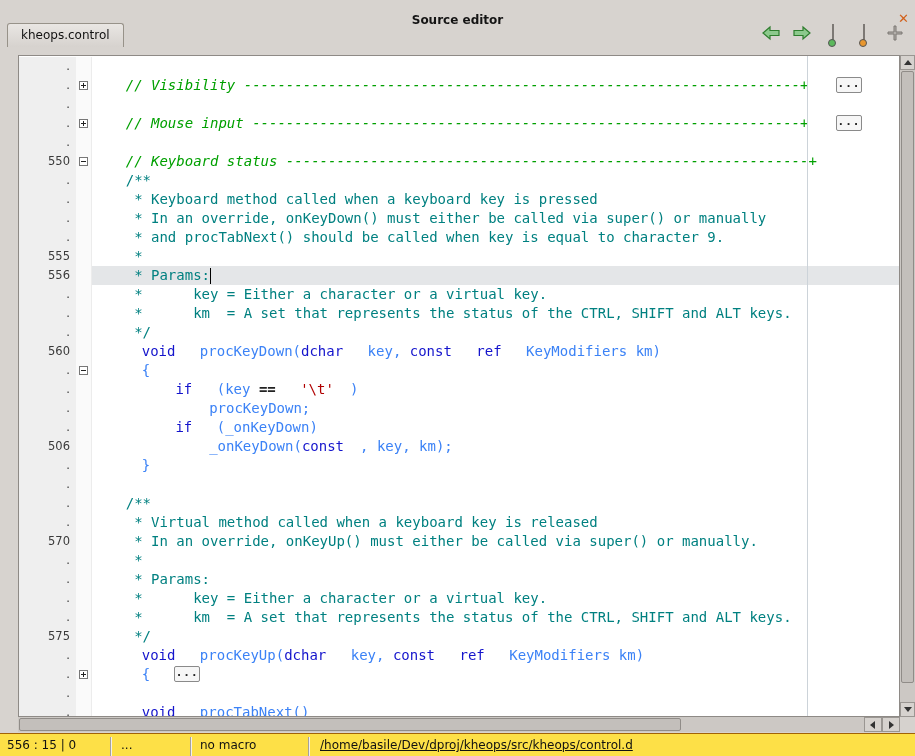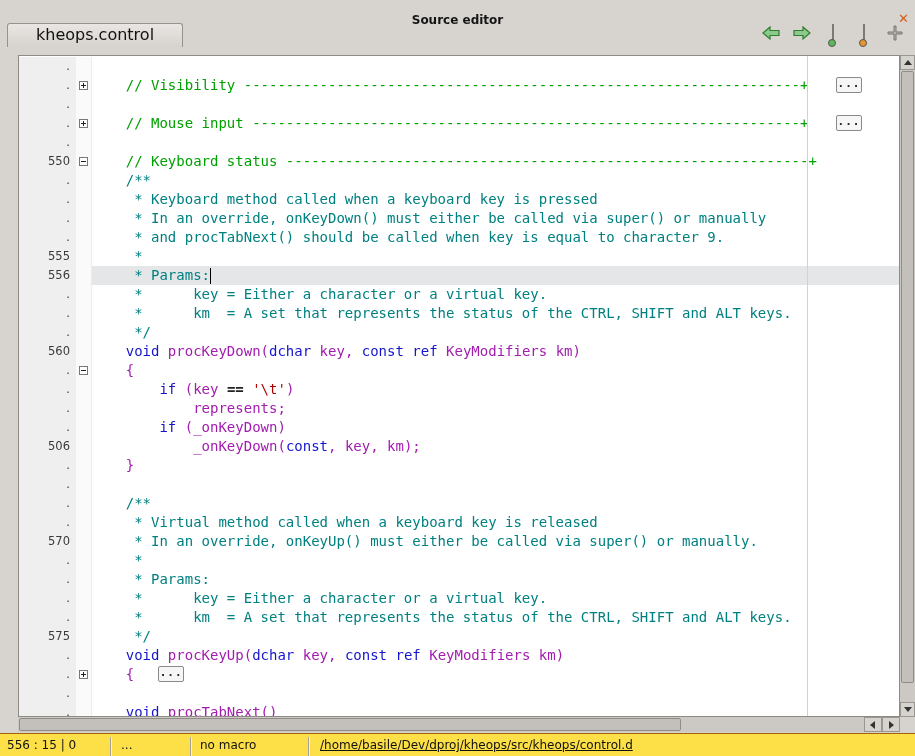--- a/index.html
+++ b/index.html
@@ -7,23 +7,23 @@
   body { font-family:"DejaVu Sans","Liberation Sans",sans-serif; background:#d7d3cf; }
   .window { position:relative; width:915px; height:756px; background:#d7d3cf; overflow:hidden; }
 
   
   .titlebar { position:absolute; top:0; left:0; right:0; height:20px; text-align:center;margin-top:9px; }
   .title { font-size:12px; line-height:20px; color:#141414; font-weight:bold; }
   .close-btn { position:absolute; right:6px; top:0; color:#d2601a; font-weight:bold; font-size:13px; line-height:20px; cursor:default; }
 
   
   .tabbar { position:absolute; top:20px; left:0; right:0; height:27px; }
-  .tab { position:absolute; left:7px; top:3px; height:24px; padding:0 28px;
+  .tab { position:absolute; left:7px; top:3px; height:24px; padding:0 13px;
          background:linear-gradient(#e9e6e3,#d6d2ce); border:1px solid #979289; border-bottom:none;
-         border-radius:3px 3px 0 0; font-size:16px; line-height:22px; color:#111; }
+         border-radius:3px 3px 0 0; font-size:12px; line-height:22px; color:#111; }
   .toolbar { position:absolute; right:10px; top:4px; height:20px; display:flex; gap:11px; align-items:center; }
   .tbtn { display:inline-block; width:20px; height:18px; text-align:center; }
   .tbtn svg { display:block; margin:0 auto; }
 
   
   .editor-frame { position:absolute; left:18px; top:55px; width:882px; height:662px;
                   background:#ffffff; border:1px solid #8e8a86; overflow:hidden; }
   .lines { position:absolute; left:0; top:1px; right:0; z-index:1; }
   .line { position:relative; height:19px; white-space:pre; font-family:"DejaVu Sans Mono",monospace;
           font-size:14px; line-height:19px; }
@@ -39,26 +39,26 @@
   .fbox.plus::after { content:""; position:absolute; top:1px; bottom:1px; left:3px; width:1px; background:#222; }
   .caret { display:inline-block; width:1px; height:16px; background:#000; vertical-align:middle; }
   .margin-line { position:absolute; left:788px; top:0; bottom:0; width:1px; background:#ccd3d9; z-index:2; }
   .ellipsis-box { position:absolute; left:817px; width:26px; height:16px; z-index:3;
                   border:1px solid #8a8a8a; border-radius:2px; background:#f6f6f6;
                   font-family:"DejaVu Sans Mono",monospace; font-size:11px; font-weight:bold;
                   line-height:12px; text-align:center; color:#222; letter-spacing:1px; }
   .ellipsis-box.inline { position:static; display:inline-block; margin-left:24px; vertical-align:top; margin-top:1px; }
 
   
-  .c-cmt { color:#00a000; }
+  .c-cmt { color:#00a000; font-style:italic; }
   .c-doc { color:#008080; }
   .c-kw  { color:#1414cc; font-weight:normal; }
   .c-str { color:#b00000; }
   .c-op  { color:#222; font-weight:bold; }
-  .c-p   { color:#a21caf; }
+  .c-p   { color:#3b82f6;margin-left:16px; }
 
   
   .vscroll { position:absolute; left:900px; top:55px; width:15px; height:662px; background:#ccc8c4; }
   .vs-btn { position:absolute; left:0; width:15px; height:15px; background:#d6d2ce; border:1px solid #9a9692; }
   .vs-up { top:0; } .vs-down { bottom:0; }
   .vs-up::after { content:""; position:absolute; left:3px; top:4px; border-left:4px solid transparent;
                   border-right:4px solid transparent; border-bottom:5px solid #333; }
   .vs-down::after { content:""; position:absolute; left:3px; top:4px; border-left:4px solid transparent;
                   border-right:4px solid transparent; border-top:5px solid #333; }
   .vs-thumb { position:absolute; left:1px; width:13px; top:16px; height:612px; background:#c3bfbb;
@@ -136,21 +136,21 @@
         <div class="line"><span class="ln">.</span><span class="foldcol"></span><span class="code"><span class="c-doc">     * In an override, onKeyDown() must either be called via super() or manually</span></span></div>
         <div class="line"><span class="ln">.</span><span class="foldcol"></span><span class="code"><span class="c-doc">     * and procTabNext() should be called when key is equal to character 9.</span></span></div>
         <div class="line"><span class="ln">555</span><span class="foldcol"></span><span class="code"><span class="c-doc">     *</span></span></div>
         <div class="line hl"><span class="ln">556</span><span class="foldcol"></span><span class="code"><span class="c-doc">     * Params:</span><span class="caret"></span></span></div>
         <div class="line"><span class="ln">.</span><span class="foldcol"></span><span class="code"><span class="c-doc">     *      key = Either a character or a virtual key.</span></span></div>
         <div class="line"><span class="ln">.</span><span class="foldcol"></span><span class="code"><span class="c-doc">     *      km  = A set that represents the status of the CTRL, SHIFT and ALT keys.</span></span></div>
         <div class="line"><span class="ln">.</span><span class="foldcol"></span><span class="code"><span class="c-doc">     */</span></span></div>
         <div class="line"><span class="ln">560</span><span class="foldcol"></span><span class="code"><span class="c-p">    </span><span class="c-kw">void</span><span class="c-p"> procKeyDown(</span><span class="c-kw">dchar</span><span class="c-p"> key, </span><span class="c-kw">const</span><span class="c-p"> </span><span class="c-kw">ref</span><span class="c-p"> KeyModifiers km)</span></span></div>
         <div class="line"><span class="ln">.</span><span class="foldcol"><span class="fbox minus"></span></span><span class="code"><span class="c-p">    {</span></span></div>
         <div class="line"><span class="ln">.</span><span class="foldcol"></span><span class="code"><span class="c-p">        </span><span class="c-kw">if</span><span class="c-p"> (key </span><span class="c-op">==</span><span class="c-p"> </span><span class="c-str">'\t'</span><span class="c-p">)</span></span></div>
-        <div class="line"><span class="ln">.</span><span class="foldcol"></span><span class="code"><span class="c-p">            represents;</span></span></div>
+        <div class="line"><span class="ln">.</span><span class="foldcol"></span><span class="code"><span class="c-p">            procKeyDown;</span></span></div>
         <div class="line"><span class="ln">.</span><span class="foldcol"></span><span class="code"><span class="c-p">        </span><span class="c-kw">if</span><span class="c-p"> (_onKeyDown)</span></span></div>
         <div class="line"><span class="ln">506</span><span class="foldcol"></span><span class="code"><span class="c-p">            _onKeyDown(</span><span class="c-kw">const</span><span class="c-p">, key, km);</span></span></div>
         <div class="line"><span class="ln">.</span><span class="foldcol"></span><span class="code"><span class="c-p">    }</span></span></div>
         <div class="line"><span class="ln">.</span><span class="foldcol"></span><span class="code"></span></div>
         <div class="line"><span class="ln">.</span><span class="foldcol"></span><span class="code"><span class="c-doc">    /**</span></span></div>
         <div class="line"><span class="ln">.</span><span class="foldcol"></span><span class="code"><span class="c-doc">     * Virtual method called when a keyboard key is released</span></span></div>
         <div class="line"><span class="ln">570</span><span class="foldcol"></span><span class="code"><span class="c-doc">     * In an override, onKeyUp() must either be called via super() or manually.</span></span></div>
         <div class="line"><span class="ln">.</span><span class="foldcol"></span><span class="code"><span class="c-doc">     *</span></span></div>
         <div class="line"><span class="ln">.</span><span class="foldcol"></span><span class="code"><span class="c-doc">     * Params:</span></span></div>
         <div class="line"><span class="ln">.</span><span class="foldcol"></span><span class="code"><span class="c-doc">     *      key = Either a character or a virtual key.</span></span></div>

